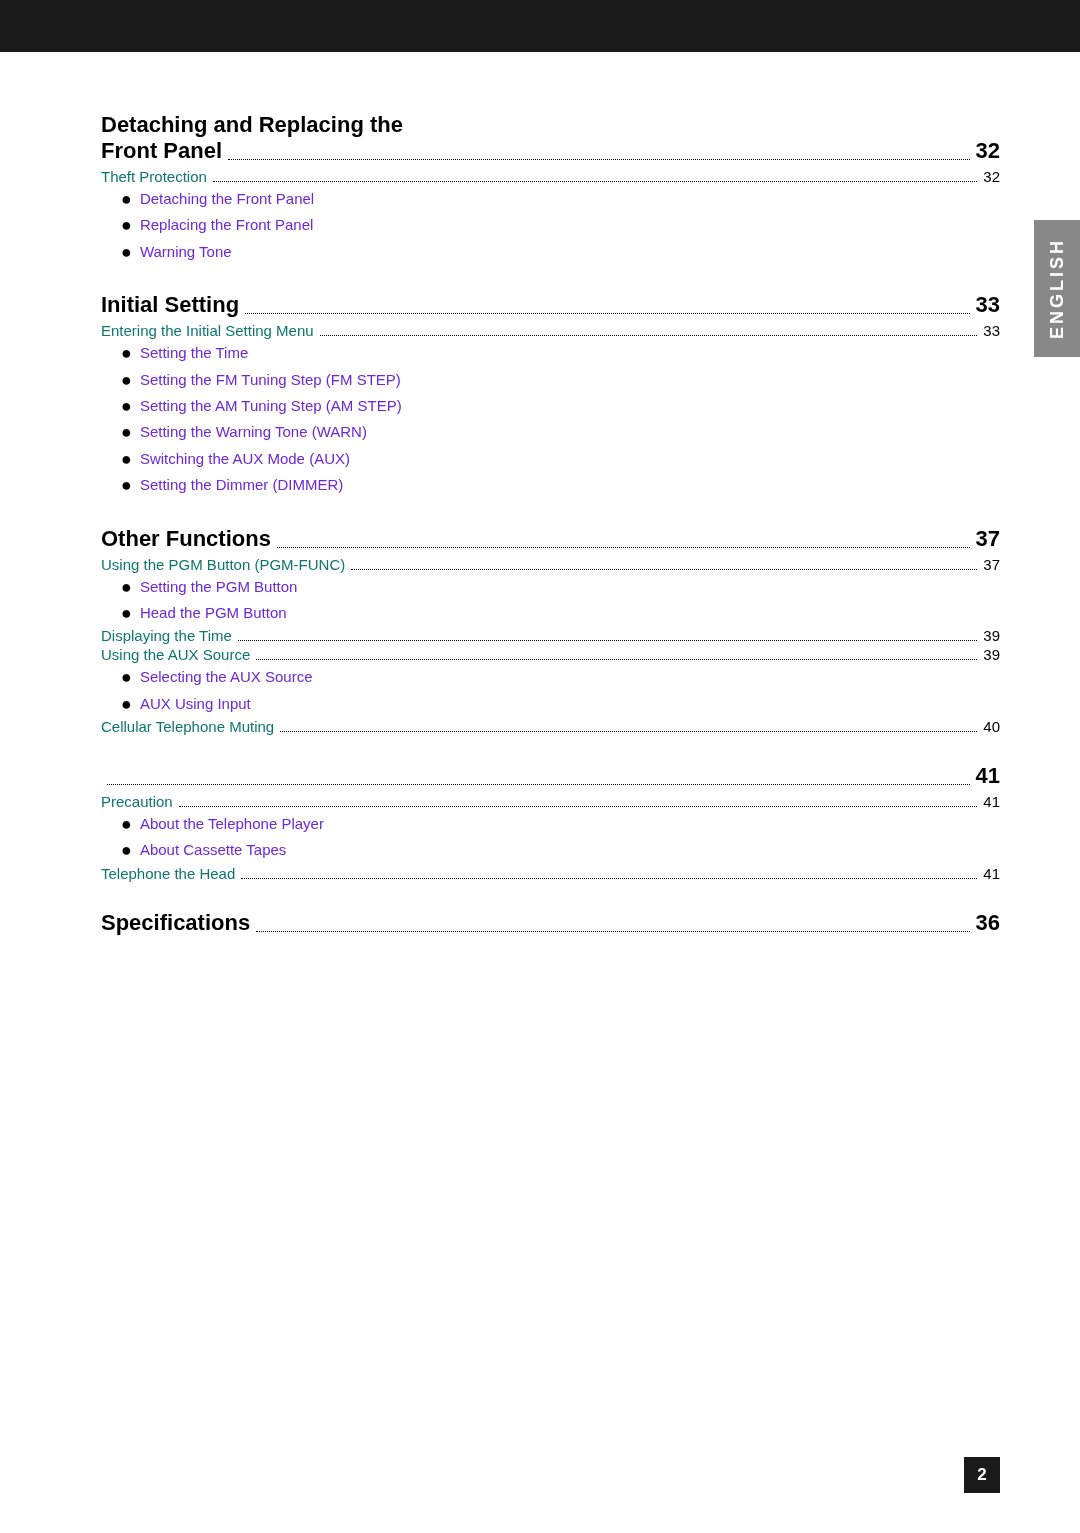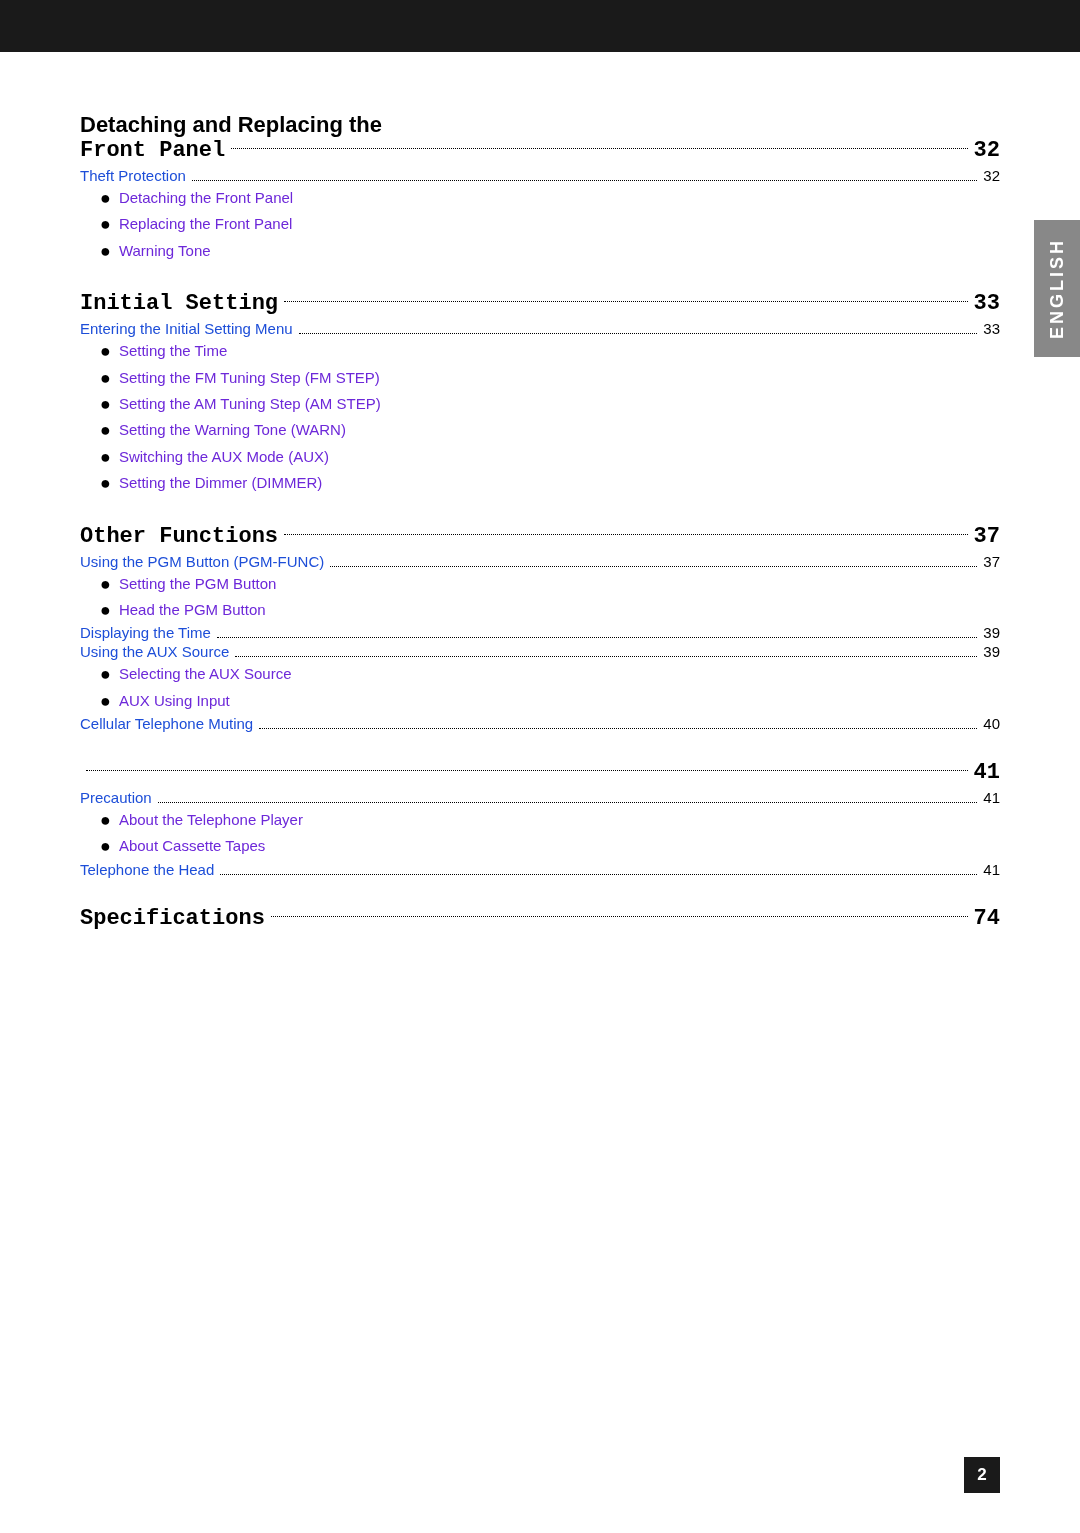--- a/index.html
+++ b/index.html
@@ -23,27 +23,27 @@
       background: #1a1a1a;
     }
 
     .page-content {
       padding: 60px 80px 60px 80px;
       position: relative;
     }
 
     .section {
       margin-bottom: 28px;
+      margin-left: 21px;
     }
 
     .section-title-line {
       display: flex;
-      align-items: center;
+      align-items: flex-end;
       margin-bottom: 4px;
-      font-family: Liberation Mono, monospace;
     }
 
     .section-heading-sub {
       font-size: 22px;
       font-weight: bold;
       color: #000;
     }
 
     .dots {
       flex: 1;
@@ -58,21 +58,21 @@
     }
 
     .sub-heading-line {
       display: flex;
       align-items: baseline;
       margin-top: 2px;
     }
 
     .sub-heading {
       font-size: 15px;
-      color: #1d4ed8;
+      color: #0f766e;
     }
 
     .sub-dots {
       flex: 1;
       border-bottom: 1px dotted #000;
       margin: 0 6px 3px 6px;
     }
 
     .sub-page-num {
       font-size: 15px;
@@ -290,21 +290,21 @@
       <span class="sub-heading">Telephone the Head</span>
       <span class="sub-dots"></span>
       <span class="sub-page-num">41</span>
     </div>
   </div>
 
   <div class="section">
     <div class="section-title-line">
       <span class="section-heading-sub">Specifications</span>
       <span class="dots"></span>
-      <span class="page-num">74</span>
+      <span class="page-num">36</span>
     </div>
   </div>
 
 </div>
 
 <div class="side-tab">
   <span class="side-tab-text">ENGLISH</span>
 </div>
 
 <div class="page-number-bottom">

